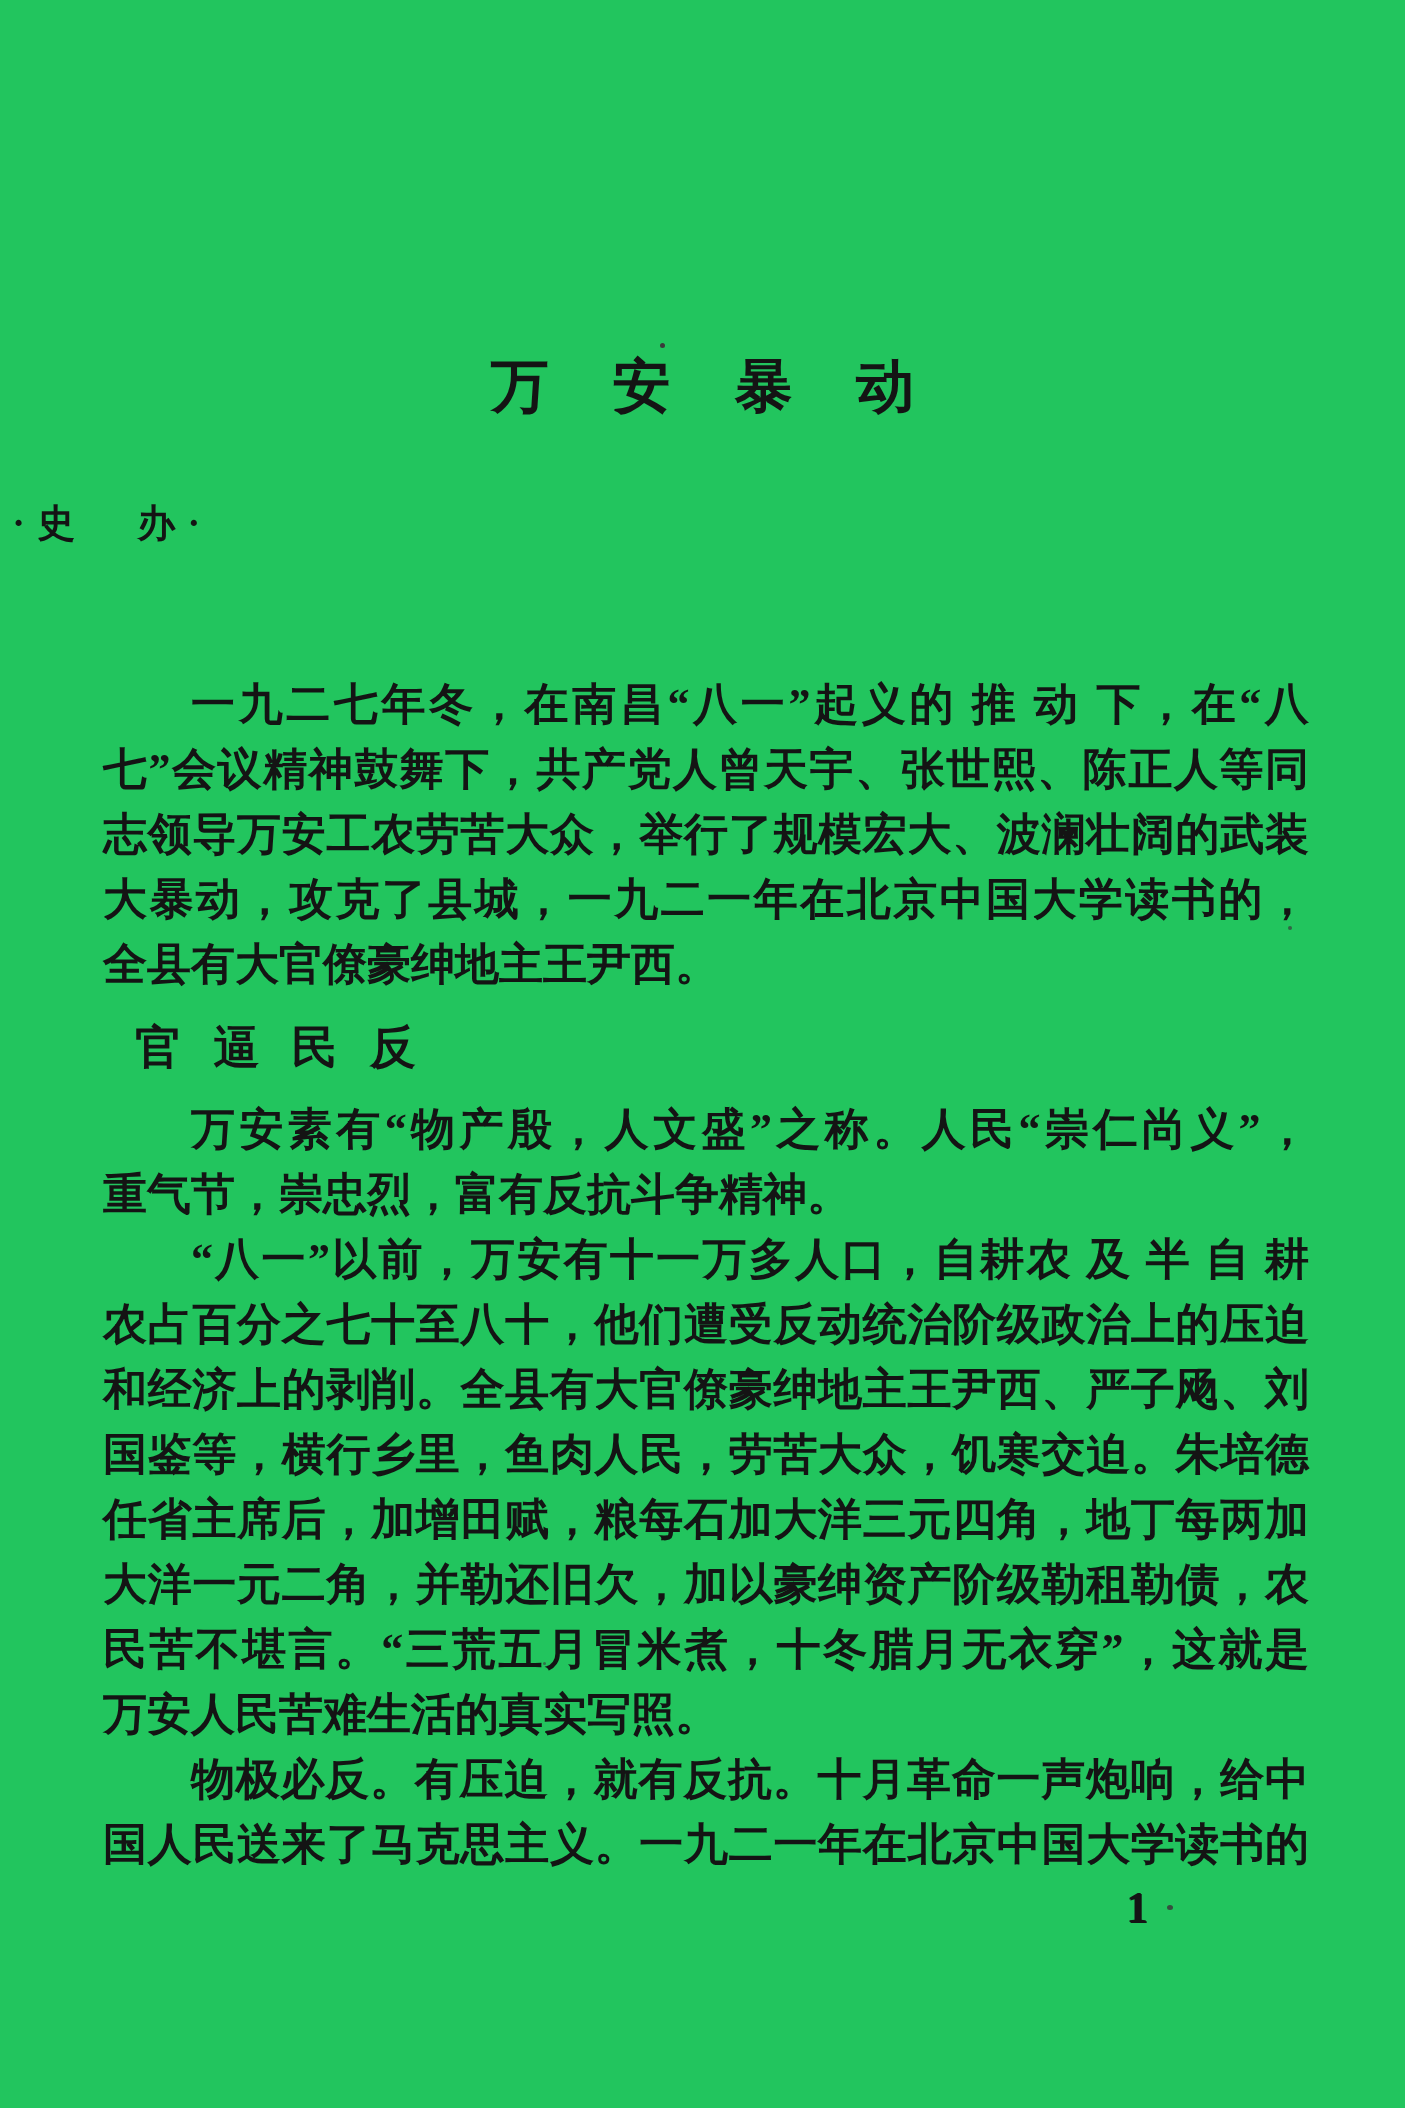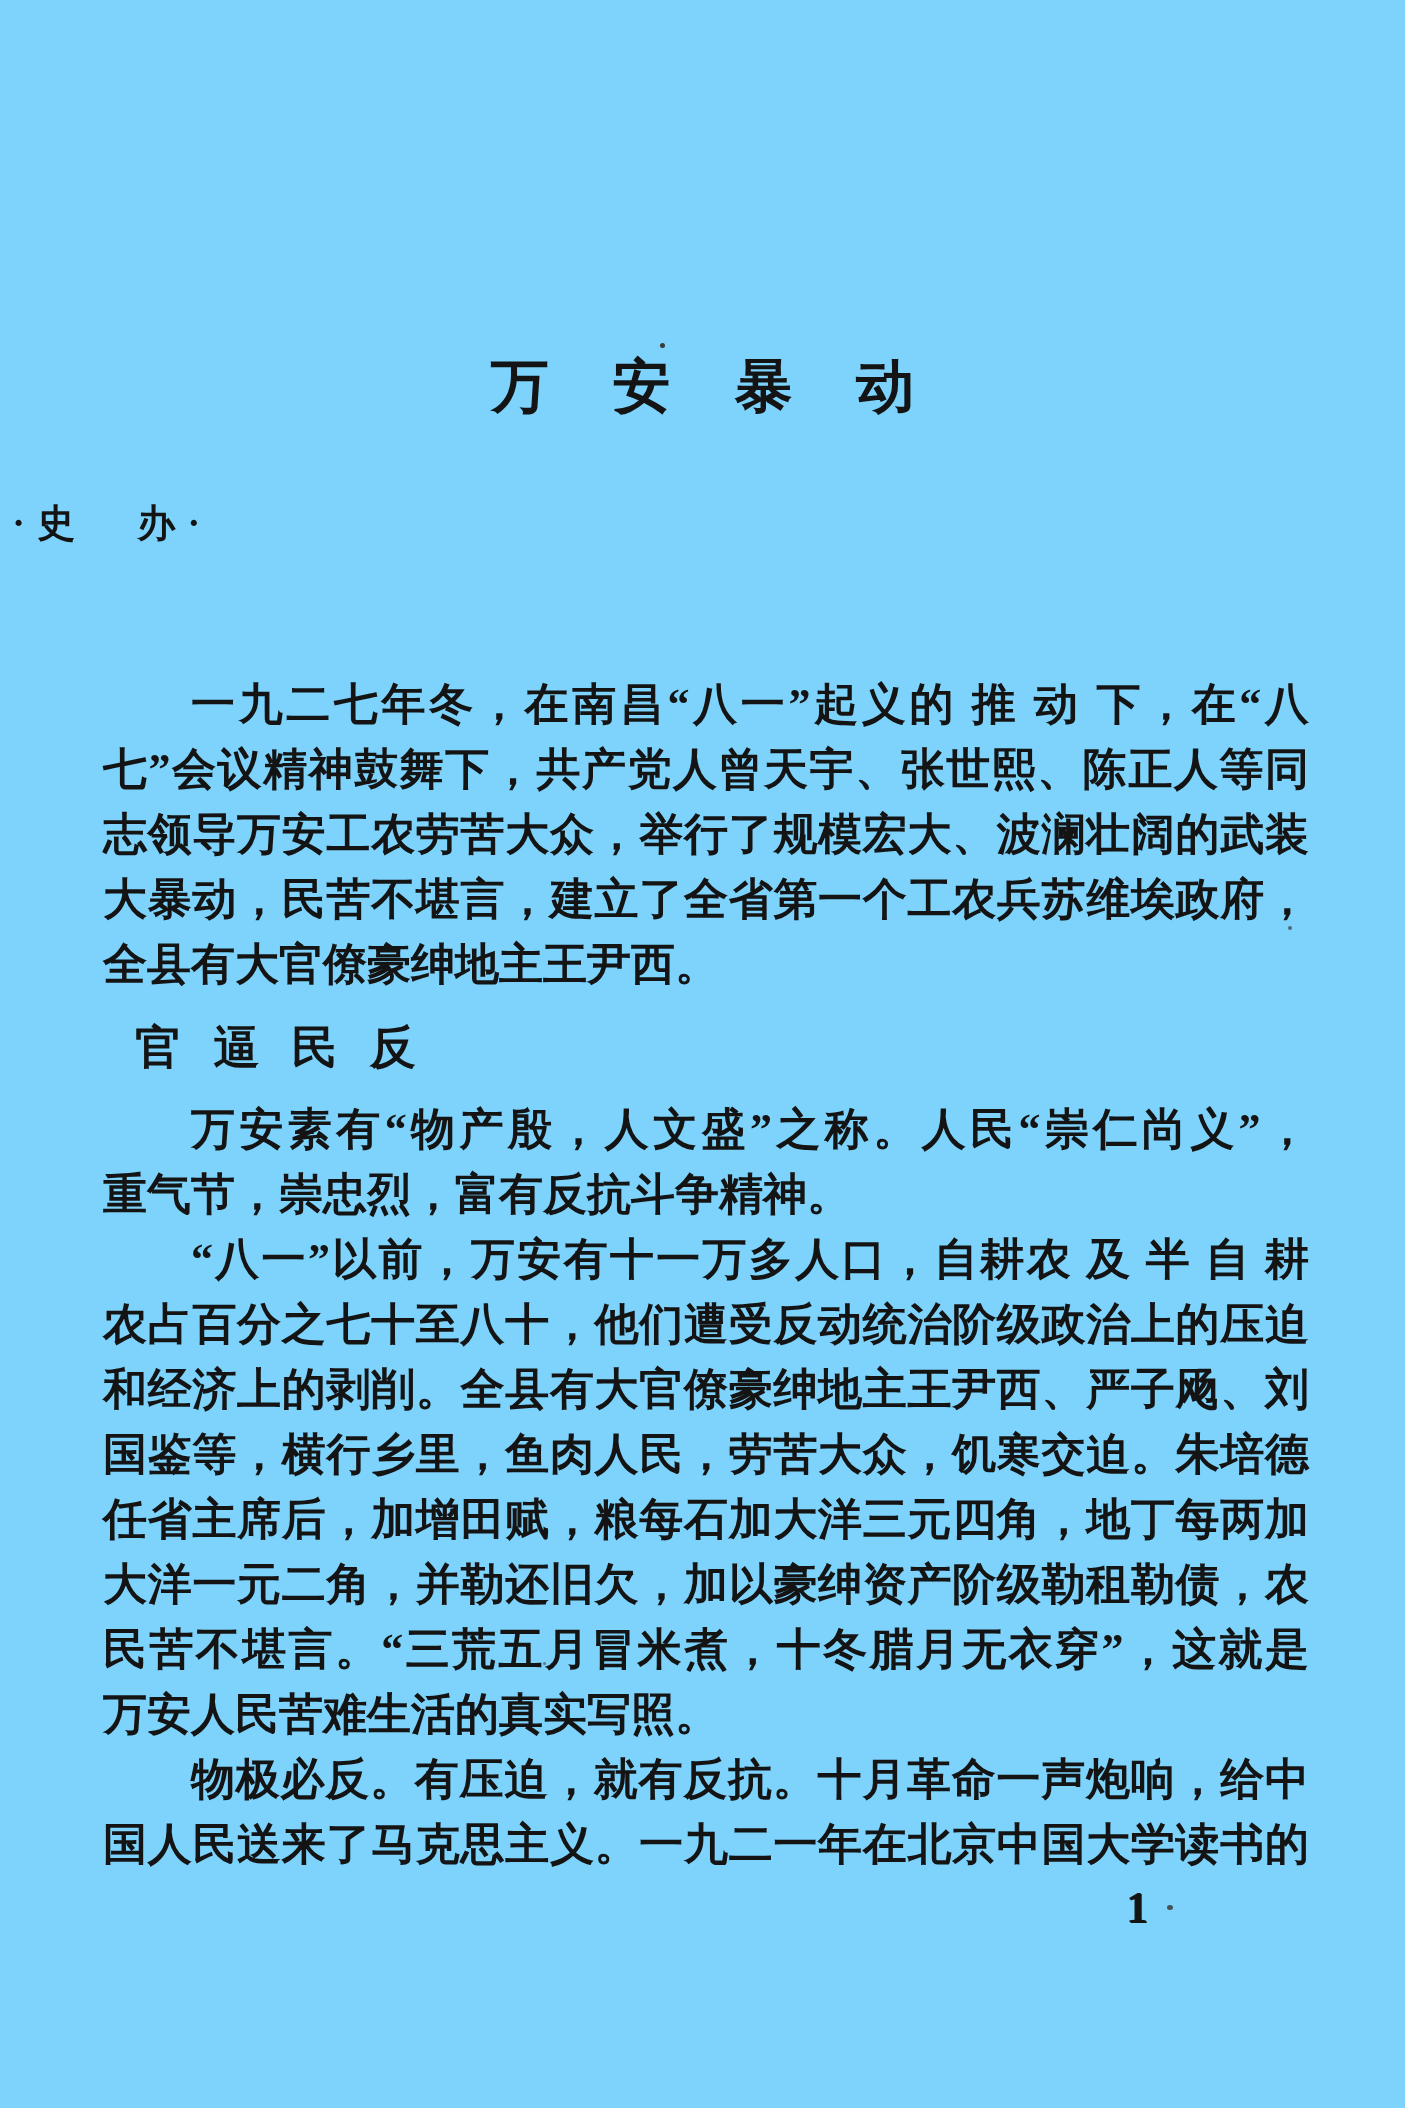--- a/index.html
+++ b/index.html
@@ -1,20 +1,20 @@
 <!DOCTYPE html>
 <html><head>
 <meta charset="utf-8">
 <style>
   html, body { margin: 0; padding: 0; background: #ffffff; }
   .page {
     position: relative;
     width: 1405px;
     height: 2108px;
-    background: #7dd3fc;
+    background: #22c55e;
     color: #141414;
     font-family: "Liberation Serif", serif;
     overflow: hidden;
   }
   .title {
     position: absolute;
     top: 348px;
     left: 0;
     width: 100%;
     margin: 0;
@@ -90,21 +90,21 @@
   <h1 class="title">万安暴动</h1>
 
   <div class="author">·史　办·</div>
 
   <div class="text">
 
     <div>
       <div class="line indent">一九二七年冬，在南昌“八一”起义的 推 动 下，在“八</div>
       <div class="line">七”会议精神鼓舞下，共产党人曾天宇、张世熙、陈正人等同</div>
       <div class="line">志领导万安工农劳苦大众，举行了规模宏大、波澜壮阔的武装</div>
-      <div class="line">大暴动，民苦不堪言，建立了全省第一个工农兵苏维埃政府，</div>
+      <div class="line">大暴动，攻克了县城，一九二一年在北京中国大学读书的，</div>
       <div class="line short">全县有大官僚豪绅地主王尹西。</div>
     </div>
 
     <div class="heading">官逼民反</div>
 
     <div>
       <div class="line indent">万安素有“物产殷，人文盛”之称。人民“崇仁尚义”，</div>
       <div class="line short">重气节，崇忠烈，富有反抗斗争精神。</div>
     </div>
 

